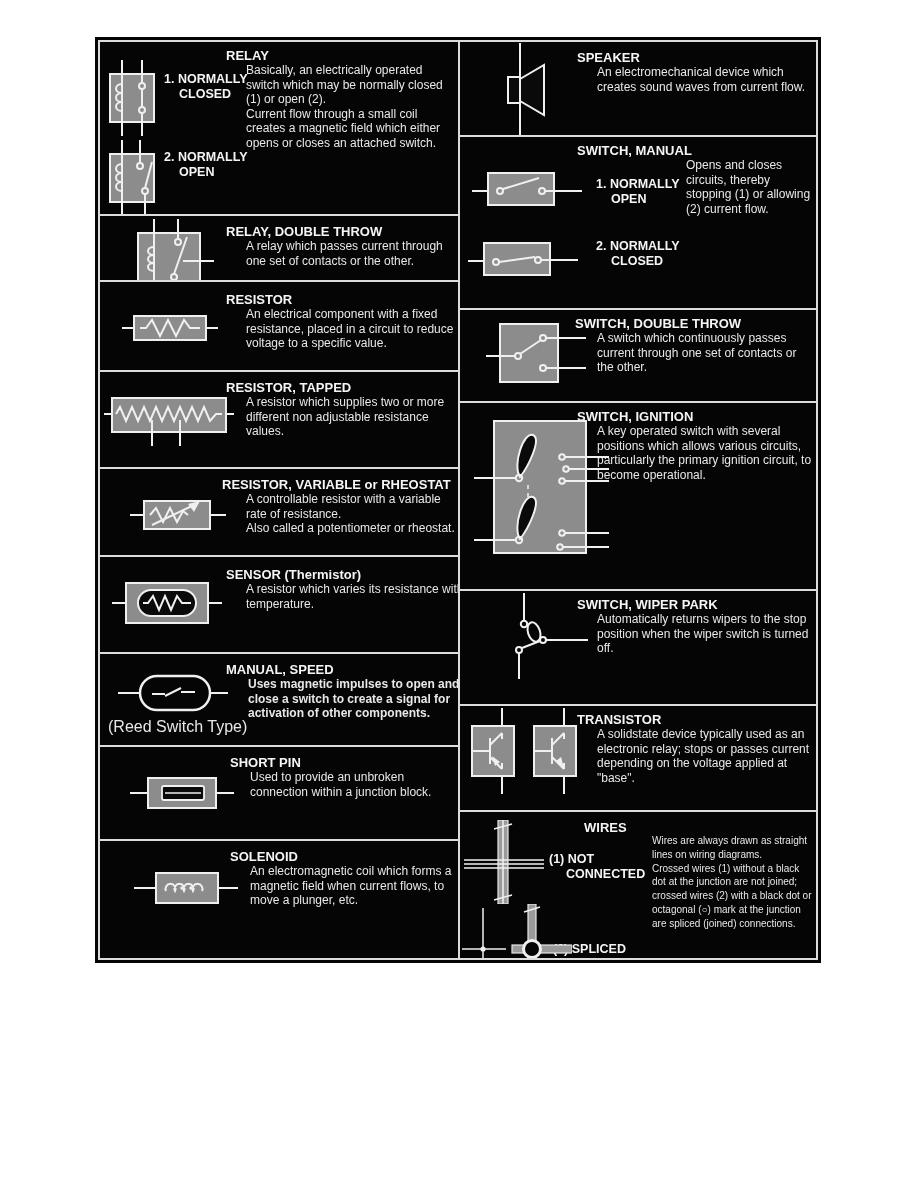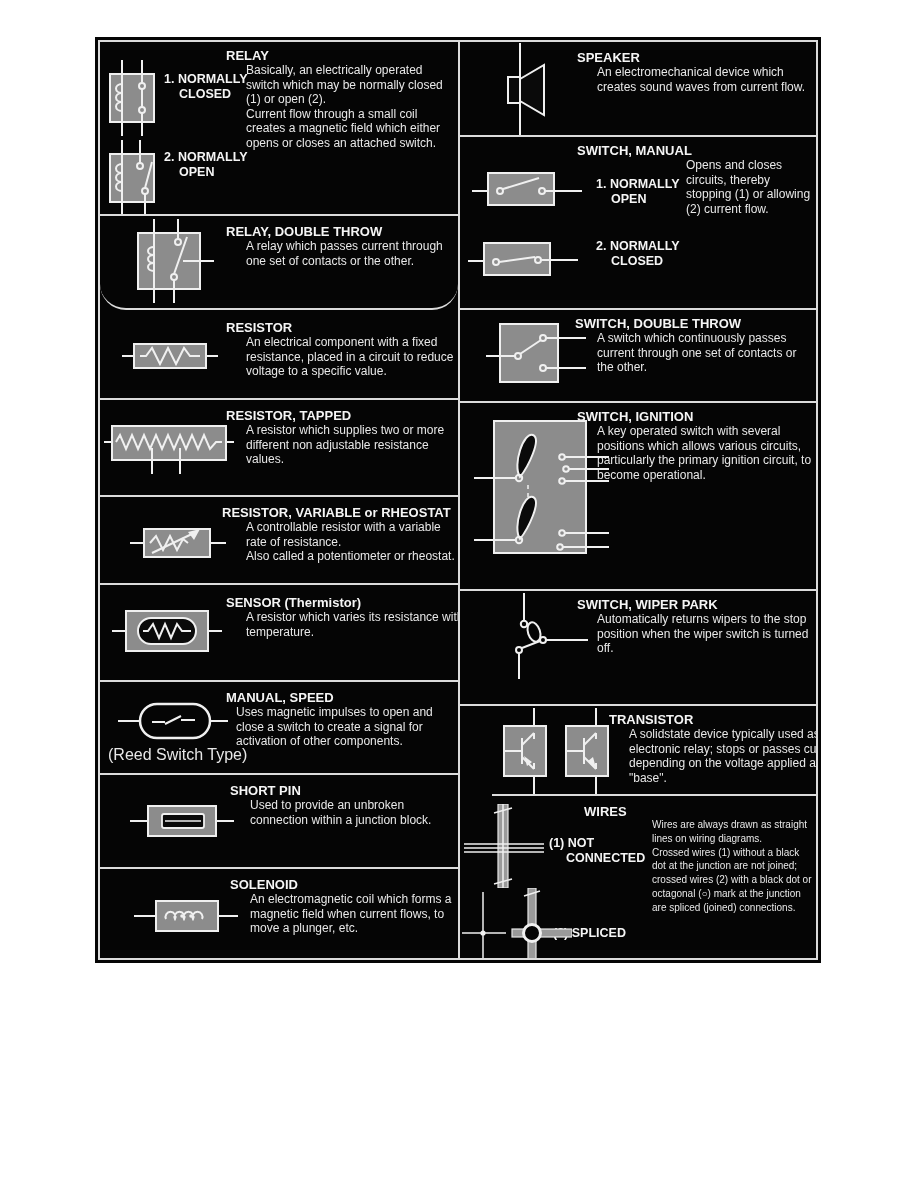--- a/index.html
+++ b/index.html
@@ -67,21 +67,21 @@
             <path d="M18,24 c-8,0 -8,9 0,9 c-8,0 -8,9 0,9 c-8,0 -8,9 0,9"></path>
             <line x1="36" y1="0" x2="36" y2="23"></line>
             <circle cx="36" cy="26" r="3"></circle>
             <line x1="41" y1="48" x2="48" y2="22"></line>
             <circle cx="41" cy="51" r="3"></circle>
             <line x1="41" y1="54" x2="41" y2="76"></line>
           </svg>
         </div>
       </div>
 
-      <div class="row" style="height:94px;border-radius:26px;">
+      <div class="row" style="height:66px;">
         <div class="hdr" style="left:126px; top:8px;">RELAY, DOUBLE THROW</div>
         <div class="desc" style="left:146px; top:23px; width:212px;">A relay which passes current through one set of contacts or the other.</div>
         <div class="sym" style="left:26px; top:3px;">
           <svg width="88" height="84" viewBox="0 0 88 84">
             <rect class="box" x="12" y="14" width="62" height="56"></rect>
             <line x1="28" y1="0" x2="28" y2="84"></line>
             <path d="M28,28 c-8,0 -8,8 0,8 c-8,0 -8,8 0,8 c-8,0 -8,8 0,8"></path>
             <line x1="52" y1="0" x2="52" y2="20"></line>
             <circle cx="52" cy="23" r="3"></circle>
             <line x1="48" y1="55" x2="61" y2="18"></line>
@@ -145,21 +145,21 @@
             <rect class="box" x="14" y="6" width="82" height="40"></rect>
             <rect class="dark" x="26" y="13" width="58" height="26" rx="13"></rect>
             <path d="M31,26 L36,26 L41,19 L47,33 L53,19 L59,33 L65,19 L70,26 L79,26"></path>
             <line x1="96" y1="26" x2="110" y2="26"></line>
           </svg>
         </div>
       </div>
 
       <div class="row" style="height:93px;">
         <div class="hdr" style="left:126px; top:8px;">MANUAL, SPEED</div>
-        <div class="desc" style="left:136px; top:23px; width:222px;">Uses magnetic impulses to open and close a switch to create a signal for activation of other components.</div>
+        <div class="desc" style="left:148px; top:23px; width:222px;font-weight:bold;">Uses magnetic impulses to open and close a switch to create a signal for activation of other components.</div>
         <div class="sym" style="left:18px; top:16px;">
           <svg width="110" height="46" viewBox="0 0 110 46">
             <line x1="0" y1="23" x2="22" y2="23"></line>
             <rect x="22" y="6" width="70" height="34" rx="17" style="stroke-width:2.5"></rect>
             <line x1="34" y1="24" x2="47" y2="24"></line>
             <line x1="47" y1="26" x2="63" y2="18"></line>
             <line x1="63" y1="22" x2="77" y2="22"></line>
             <line x1="92" y1="23" x2="110" y2="23"></line>
           </svg>
         </div>
@@ -293,21 +293,21 @@
             <ellipse cx="46" cy="39" rx="6" ry="10" transform="rotate(-18 46 39)"></ellipse>
             <circle cx="55" cy="47" r="3"></circle>
             <line x1="58" y1="47" x2="100" y2="47"></line>
             <circle cx="31" cy="57" r="3"></circle>
             <line x1="34" y1="55" x2="52" y2="48"></line>
             <line x1="31" y1="60" x2="31" y2="86"></line>
           </svg>
         </div>
       </div>
 
-      <div class="row" style="height:90px;margin-left:32px;">
+      <div class="row" style="height:106px;">
         <div class="hdr" style="left:117px; top:6px;">TRANSISTOR</div>
         <div class="desc" style="left:137px; top:21px; width:220px;">A solidstate device typically used as an electronic relay; stops or passes current depending on the voltage applied at "base".</div>
         <div class="sym" style="left:4px; top:2px;">
           <svg width="58" height="86" viewBox="0 0 58 86">
             <rect class="box" x="8" y="18" width="42" height="50"></rect>
             <line x1="38" y1="0" x2="38" y2="18"></line>
             <line x1="38" y1="68" x2="38" y2="86"></line>
             <line x1="8" y1="43" x2="26" y2="43"></line>
             <line x1="26" y1="30" x2="26" y2="56"></line>
             <line x1="26" y1="37" x2="38" y2="25"></line>

